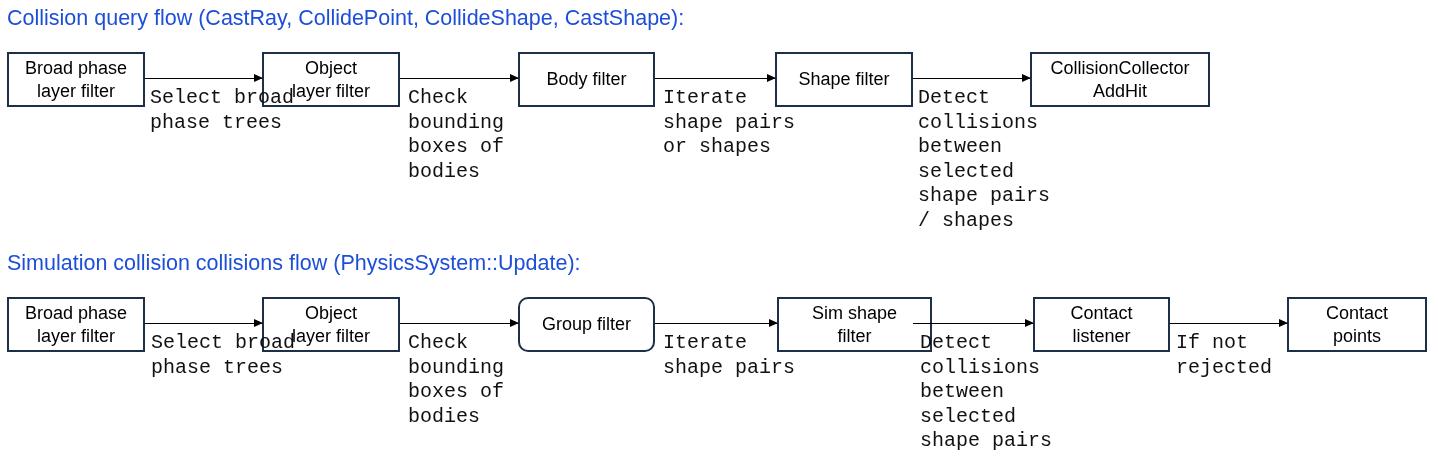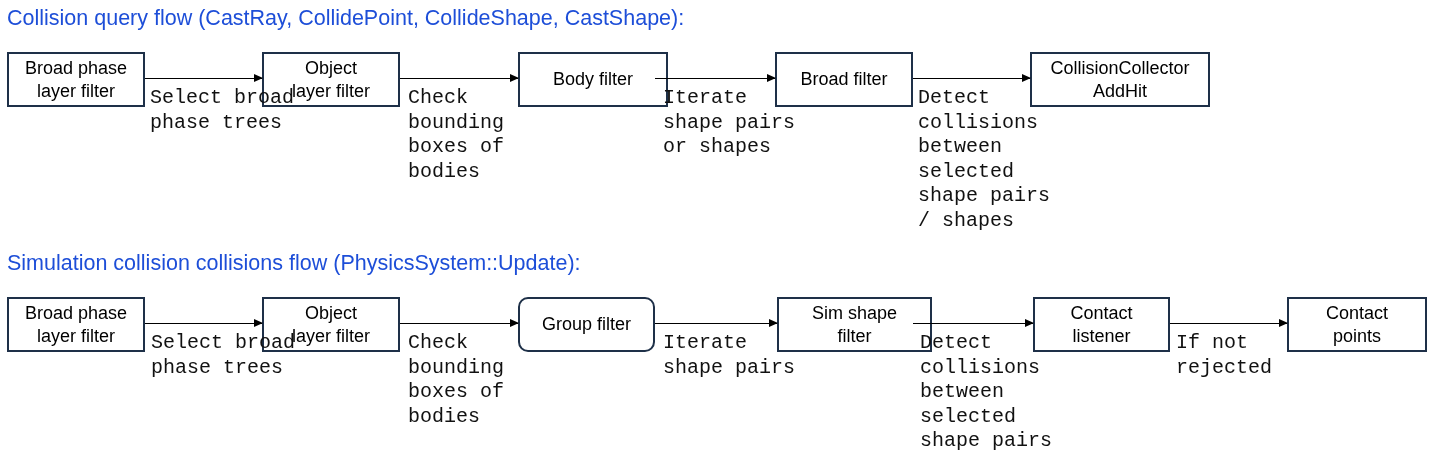--- a/index.html
+++ b/index.html
@@ -68,22 +68,22 @@
 
 <div class="canvas">
 
   <div>
     <div class="flow-title" style="left:7px;top:5px;">Collision query flow (CastRay, CollidePoint, CollideShape, CastShape):</div>
 
     <div class="node" style="left:7px;top:52px;width:138px;">Broad phase
 layer filter</div>
     <div class="node" style="left:262px;top:52px;width:138px;">Object
 layer filter</div>
-    <div class="node" style="left:518px;top:52px;width:150px;text-align:center;">Body filter</div>
-    <div class="node" style="left:775px;top:52px;width:138px;">Broad filter</div>
+    <div class="node" style="left:518px;top:52px;width:137px;text-align:center;">Body filter</div>
+    <div class="node" style="left:775px;top:52px;width:138px;">Shape filter</div>
     <div class="node" style="left:1030px;top:52px;width:180px;">CollisionCollector
 AddHit</div>
 
     <div class="arrow" style="left:145px;top:78px;width:117px;"></div>
     <div class="arrow" style="left:400px;top:78px;width:118px;"></div>
     <div class="arrow" style="left:655px;top:78px;width:120px;"></div>
     <div class="arrow" style="left:913px;top:78px;width:117px;"></div>
 
     <div class="edge-label" style="left:150px;top:86px;">Select broad
 phase trees</div>

